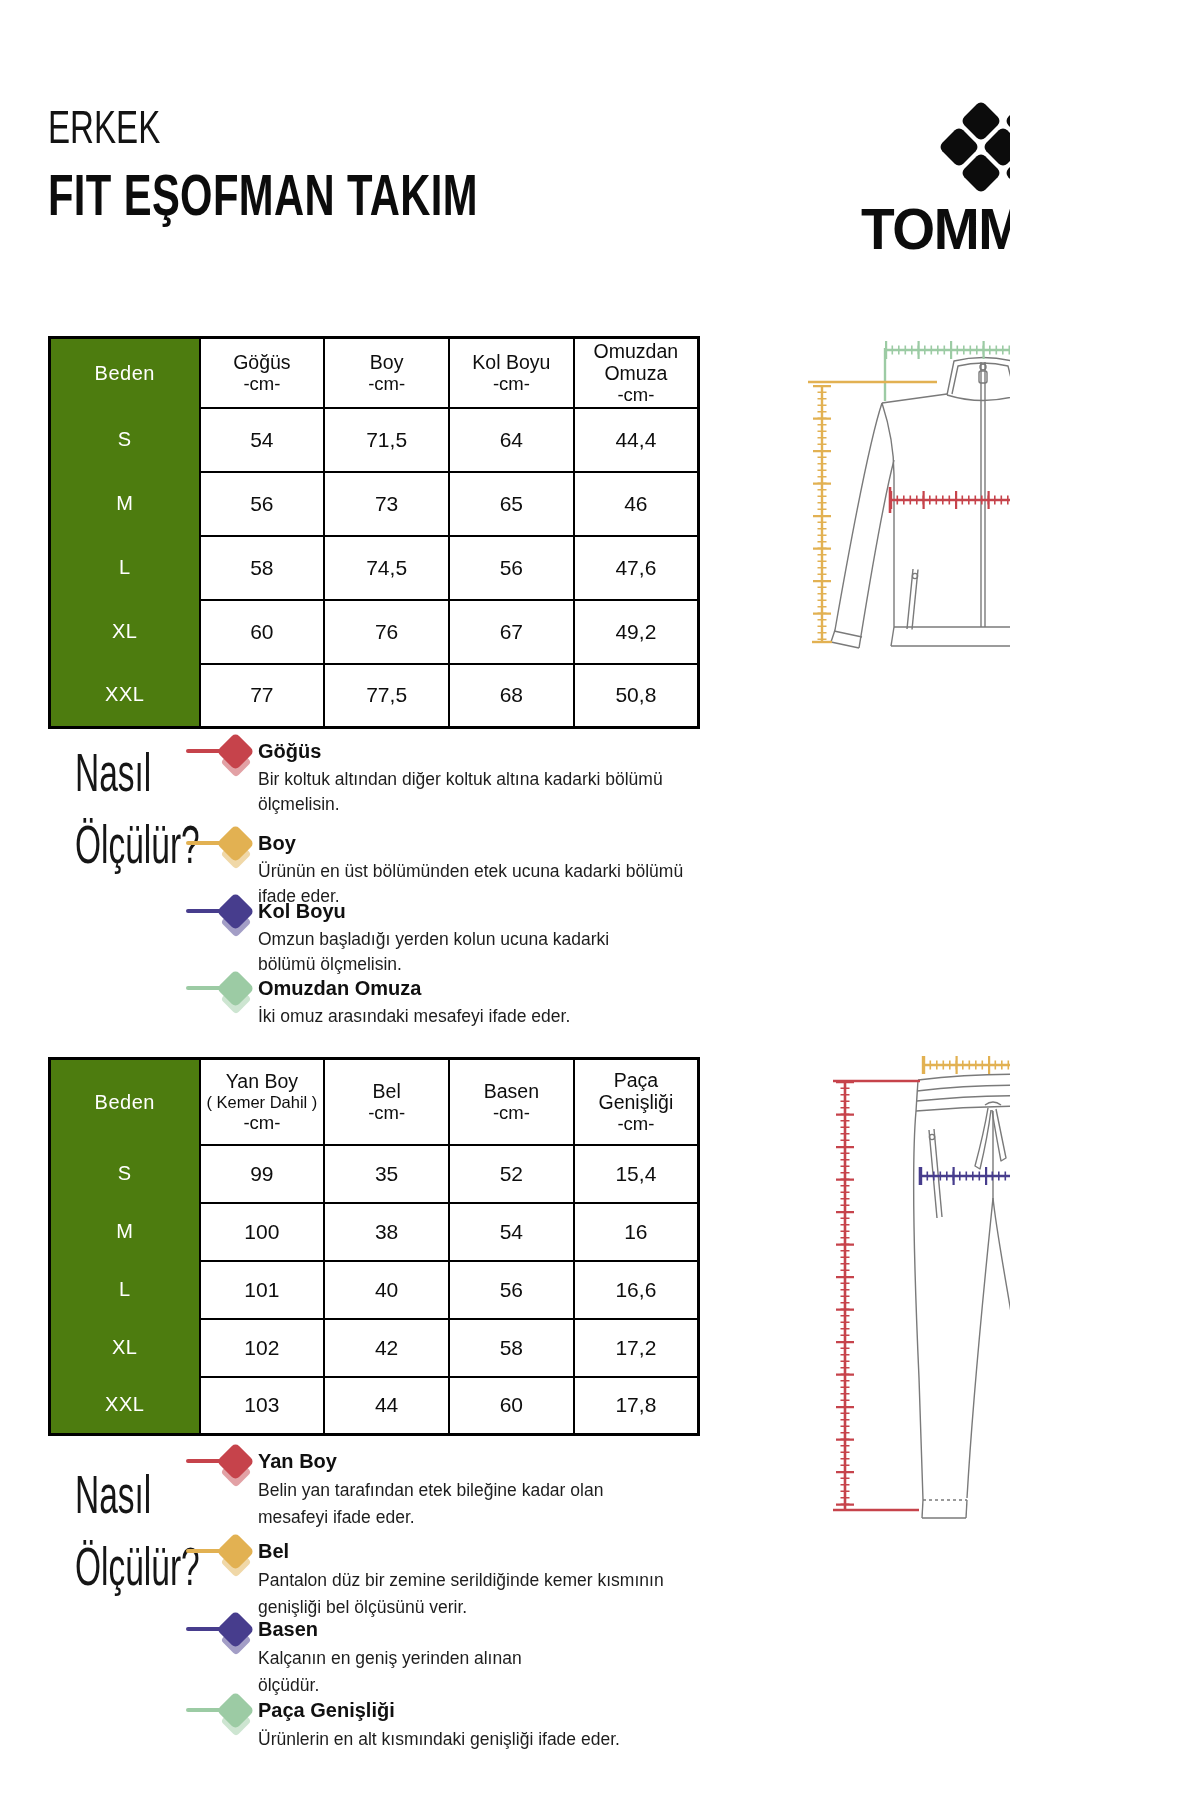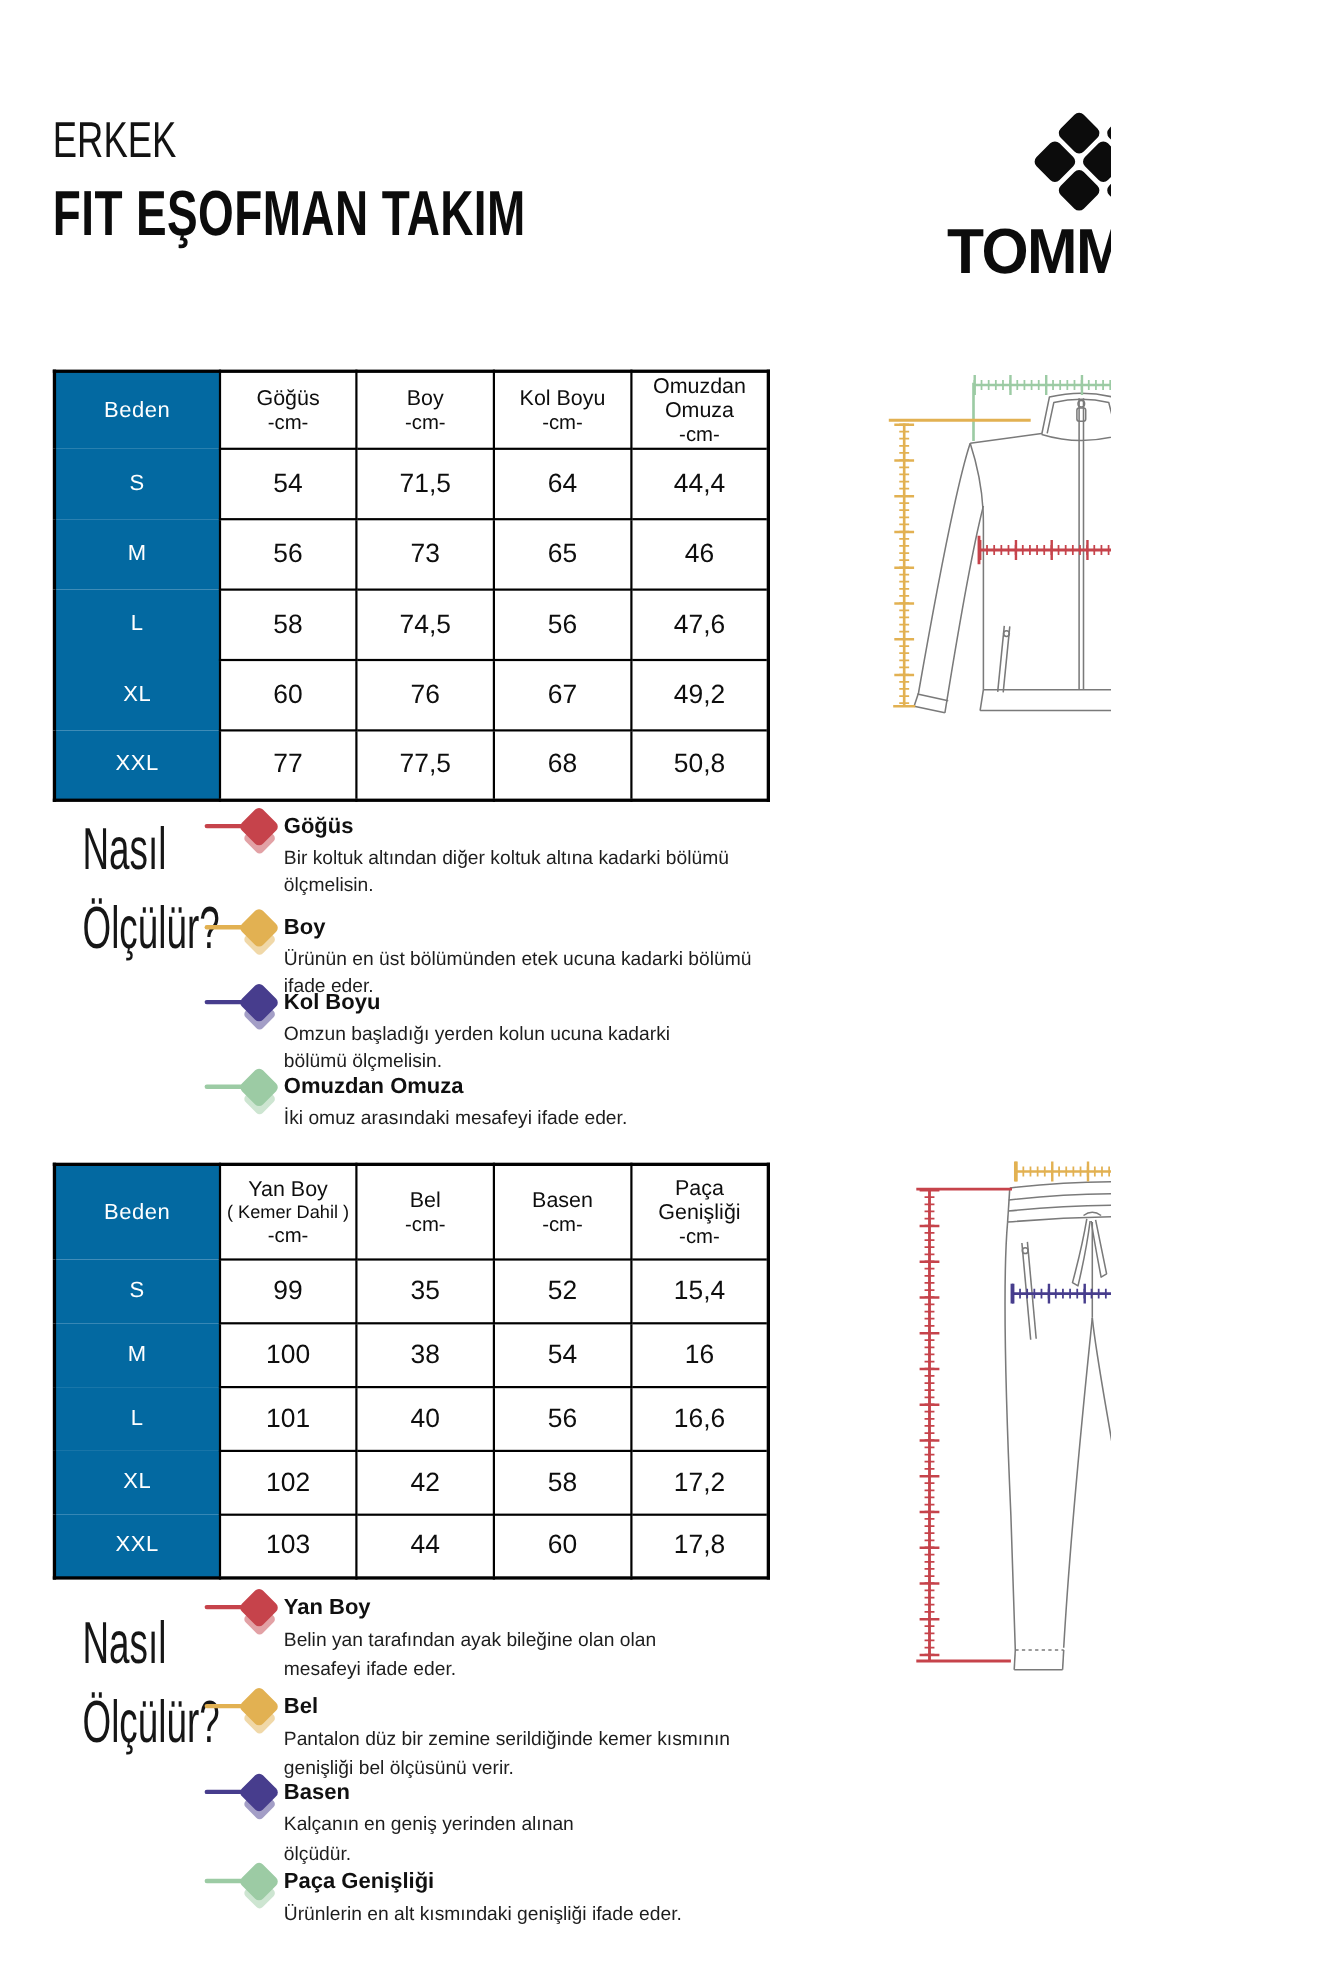--- a/index.html
+++ b/index.html
@@ -18,23 +18,23 @@
   .brand{position:absolute;left:4px;top:116px;font-size:58px;line-height:58px;font-weight:700;
          color:#0c0c0c;letter-spacing:-1.5px;transform:scaleX(.95);transform-origin:0 0;white-space:nowrap;}
 
   
   .size-table{border-collapse:collapse;table-layout:fixed;width:652px;position:absolute;left:48px;
               border:3.5px solid #000;background:#fff;}
   #jacket-table{top:336px;}
   #pants-table{top:1057px;}
   .size-table td,.size-table th{border:2.5px solid #000;text-align:center;vertical-align:middle;
               padding:0;font-weight:400;color:#0e0e0e;}
-  .size-table .szc{background:#0369a1;color:#fff;border:0 none;font-size:20px;letter-spacing:.5px;}
+  .size-table .szc{background:#4d7c0f;color:#fff;border:0 none;font-size:20px;letter-spacing:.5px;}
   .size-table thead th{font-size:19.5px;}
-  .size-table tbody td{font-size:24px;}
+  .size-table tbody td{font-size:21px;}
   #jacket-table thead tr{height:70px;}
   #jacket-table tbody tr{height:64px;}
   #pants-table thead tr{height:86px;}
   #pants-table tbody tr{height:58px;}
   .hl{display:block;line-height:22px;}
   .unit{display:block;line-height:21px;font-size:18.5px;}
   #pants-table thead th:nth-child(2) .hl2{font-size:16.5px;line-height:20px;}
 
   
   #jacket-svg{position:absolute;left:700px;top:285px;}
@@ -422,21 +422,21 @@
   </div>
 
   <div class="legend-item legend2" style="top:1448px">
     <div class="marker" style="--c: #C6434B;">
         <span class="tail"></span>
         <span class="d2"></span>
         <span class="d1"></span>
       </div>
     <div class="li-text">
         <div class="li-label">Yan Boy</div>
-    <div class="li-desc">Belin yan tarafından ayak bileğine olan olan
+    <div class="li-desc">Belin yan tarafından etek bileğine kadar olan
 mesafeyi ifade eder.</div>
       </div>
   </div>
   <div class="legend-item legend2" style="top:1538px">
     <div class="marker" style="--c: #E2B152;">
         <span class="tail"></span>
         <span class="d2"></span>
         <span class="d1"></span>
       </div>
     <div class="li-text">

